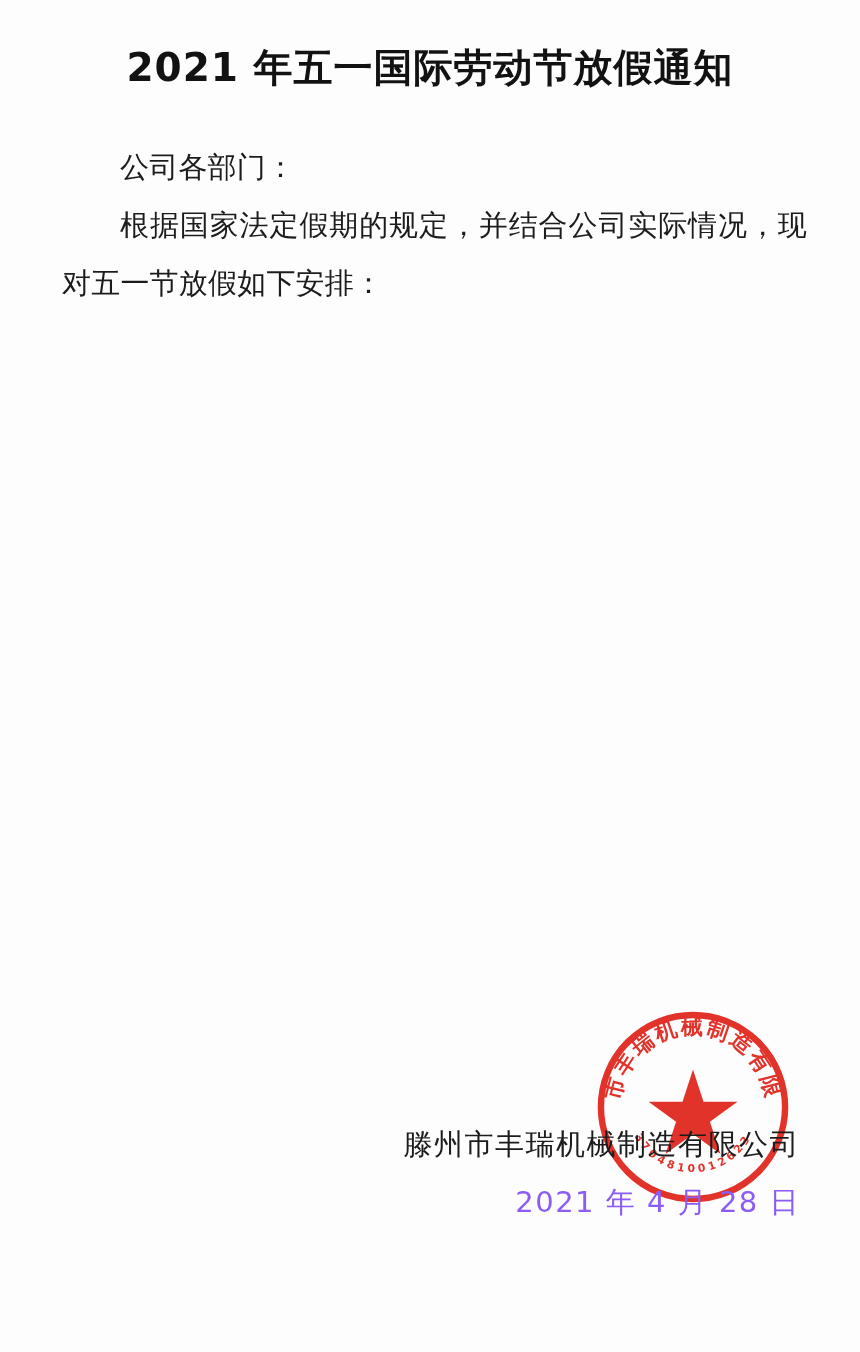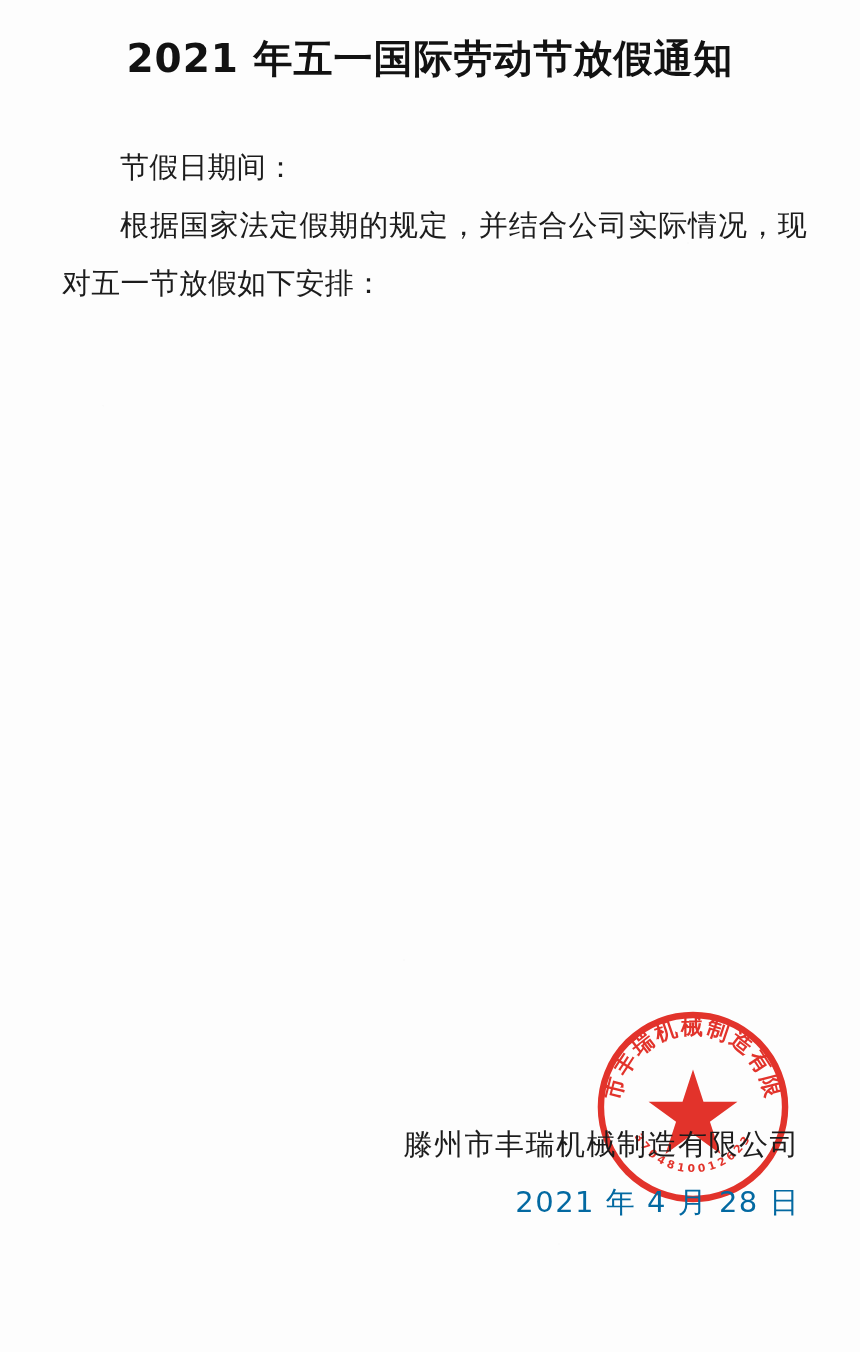--- a/index.html
+++ b/index.html
@@ -31,21 +31,21 @@
 
   .page {
     position: relative;
     width: 860px;
     height: 1352px;
     box-sizing: border-box;
   }
 
   .doc-title {
     position: absolute;
-    top: 35px;
+    top: 44px;
     left: 0;
     width: 860px;
     text-align: center;
     font-size: 39px;
     font-weight: bold;
     letter-spacing: 1px;
     line-height: 1.25;
     color: #121212;
     font-family: "DejaVu Sans", "Liberation Sans", sans-serif;
   }
@@ -83,21 +83,21 @@
     line-height: 58px;
     letter-spacing: 1.5px;
     color: #1c1c1c;
     position: relative;
     z-index: 3;
   }
   .sign-date {
     font-size: 29px;
     line-height: 58px;
     letter-spacing: 1.5px;
-    color: #0369a1;
+    color: #8b5cf6;
     position: relative;
     z-index: 3;
   }
 
   
   .stamp {
     position: absolute;
     left: 594px;
     top: 1008px;
     width: 198px;
@@ -113,21 +113,21 @@
 <body>
 
 <div class="page">
 
   <div class="paper-noise"></div>
 
   <div class="doc-title">2021 年五一国际劳动节放假通知</div>
 
   <div class="body-block">
 
-    <p class="para indent">节假日期间：</p>
+    <p class="para indent">公司各部门：</p>
 
     <p class="para indent">根据国家法定假期的规定，并结合公司实际情况，现对五一节放假如下安排：</p>
 
 
 
 
 
 
   </div>
 

